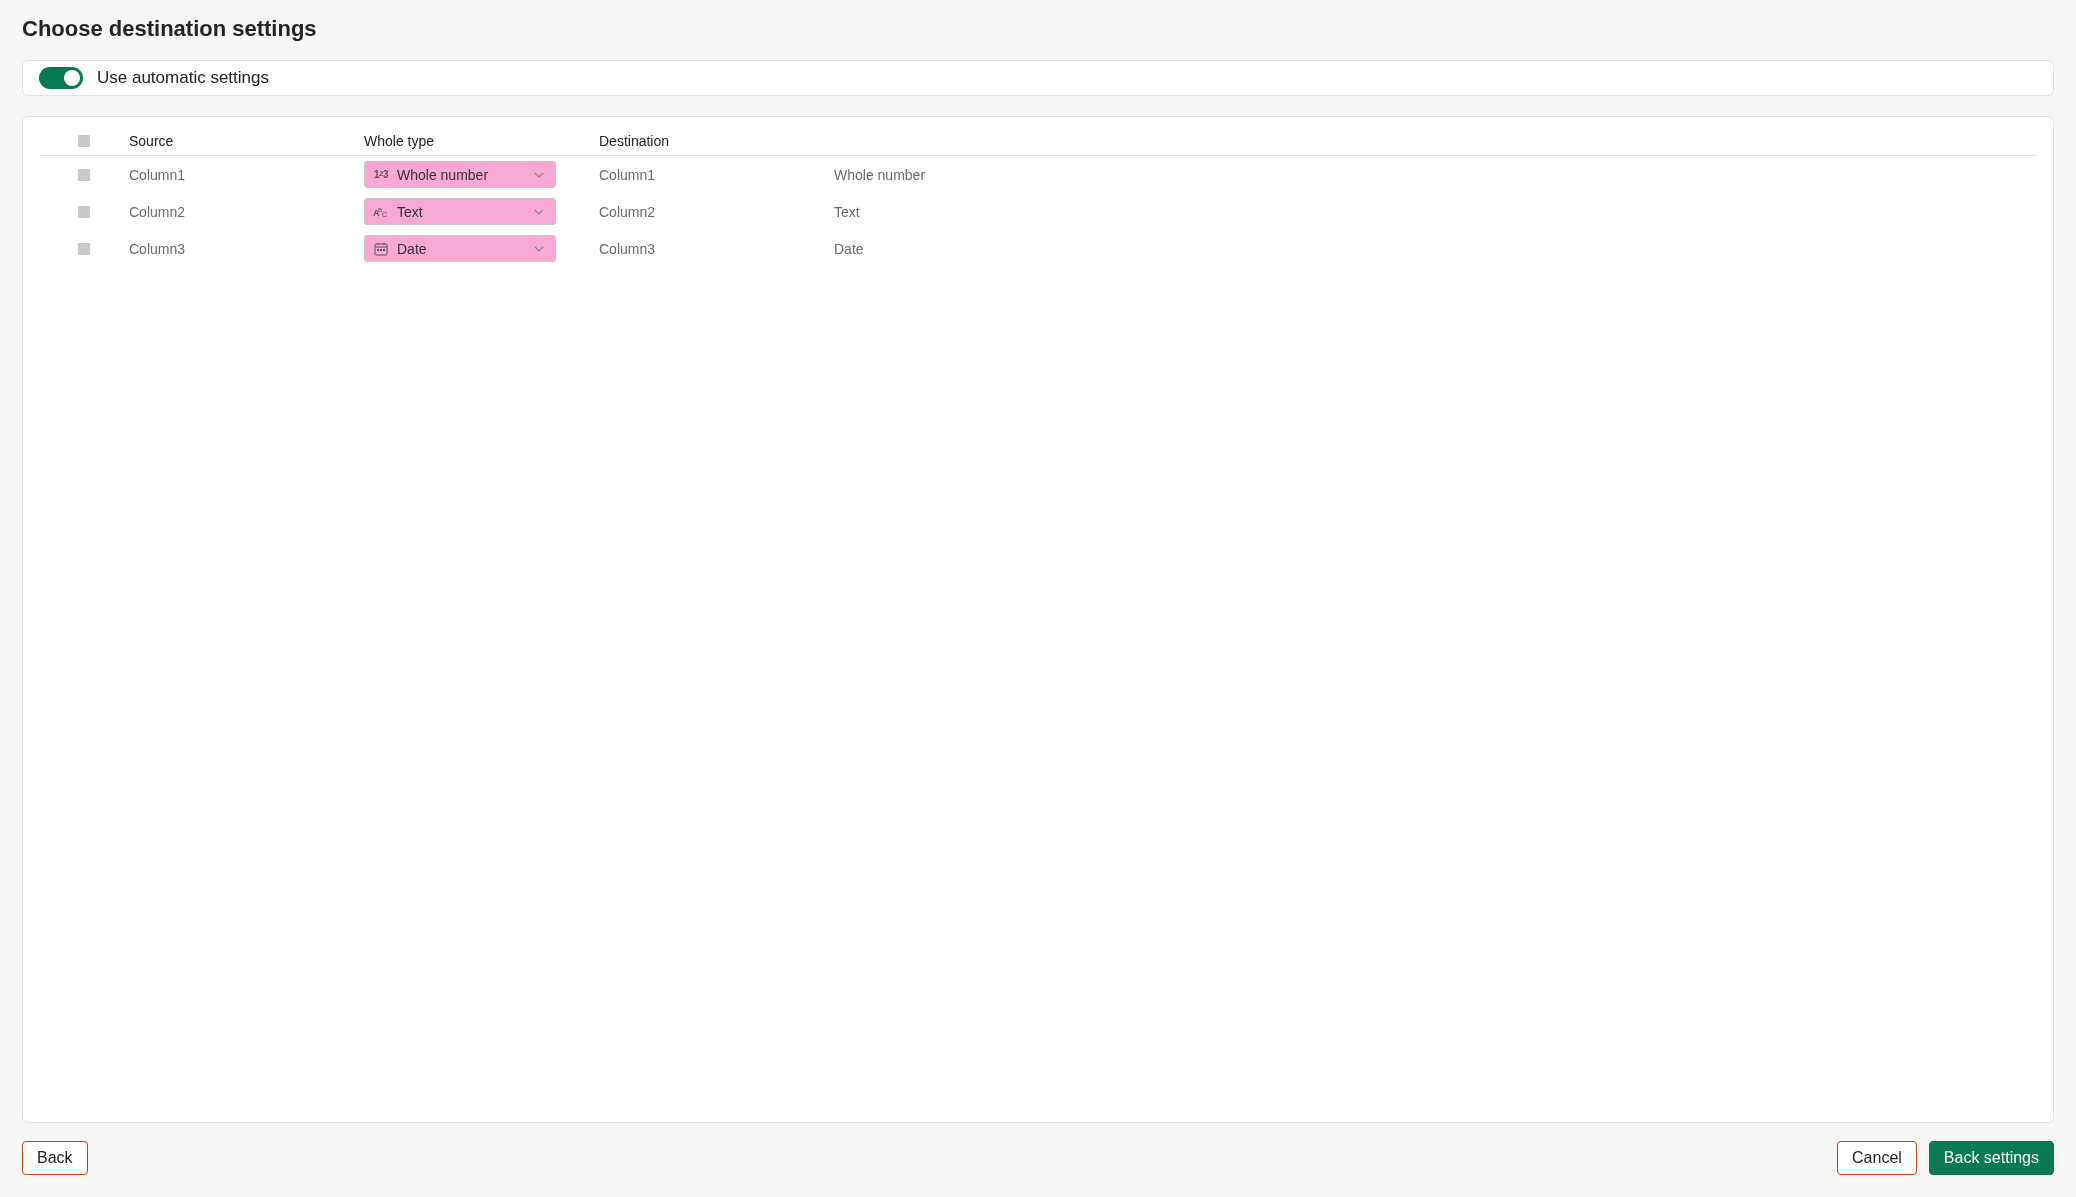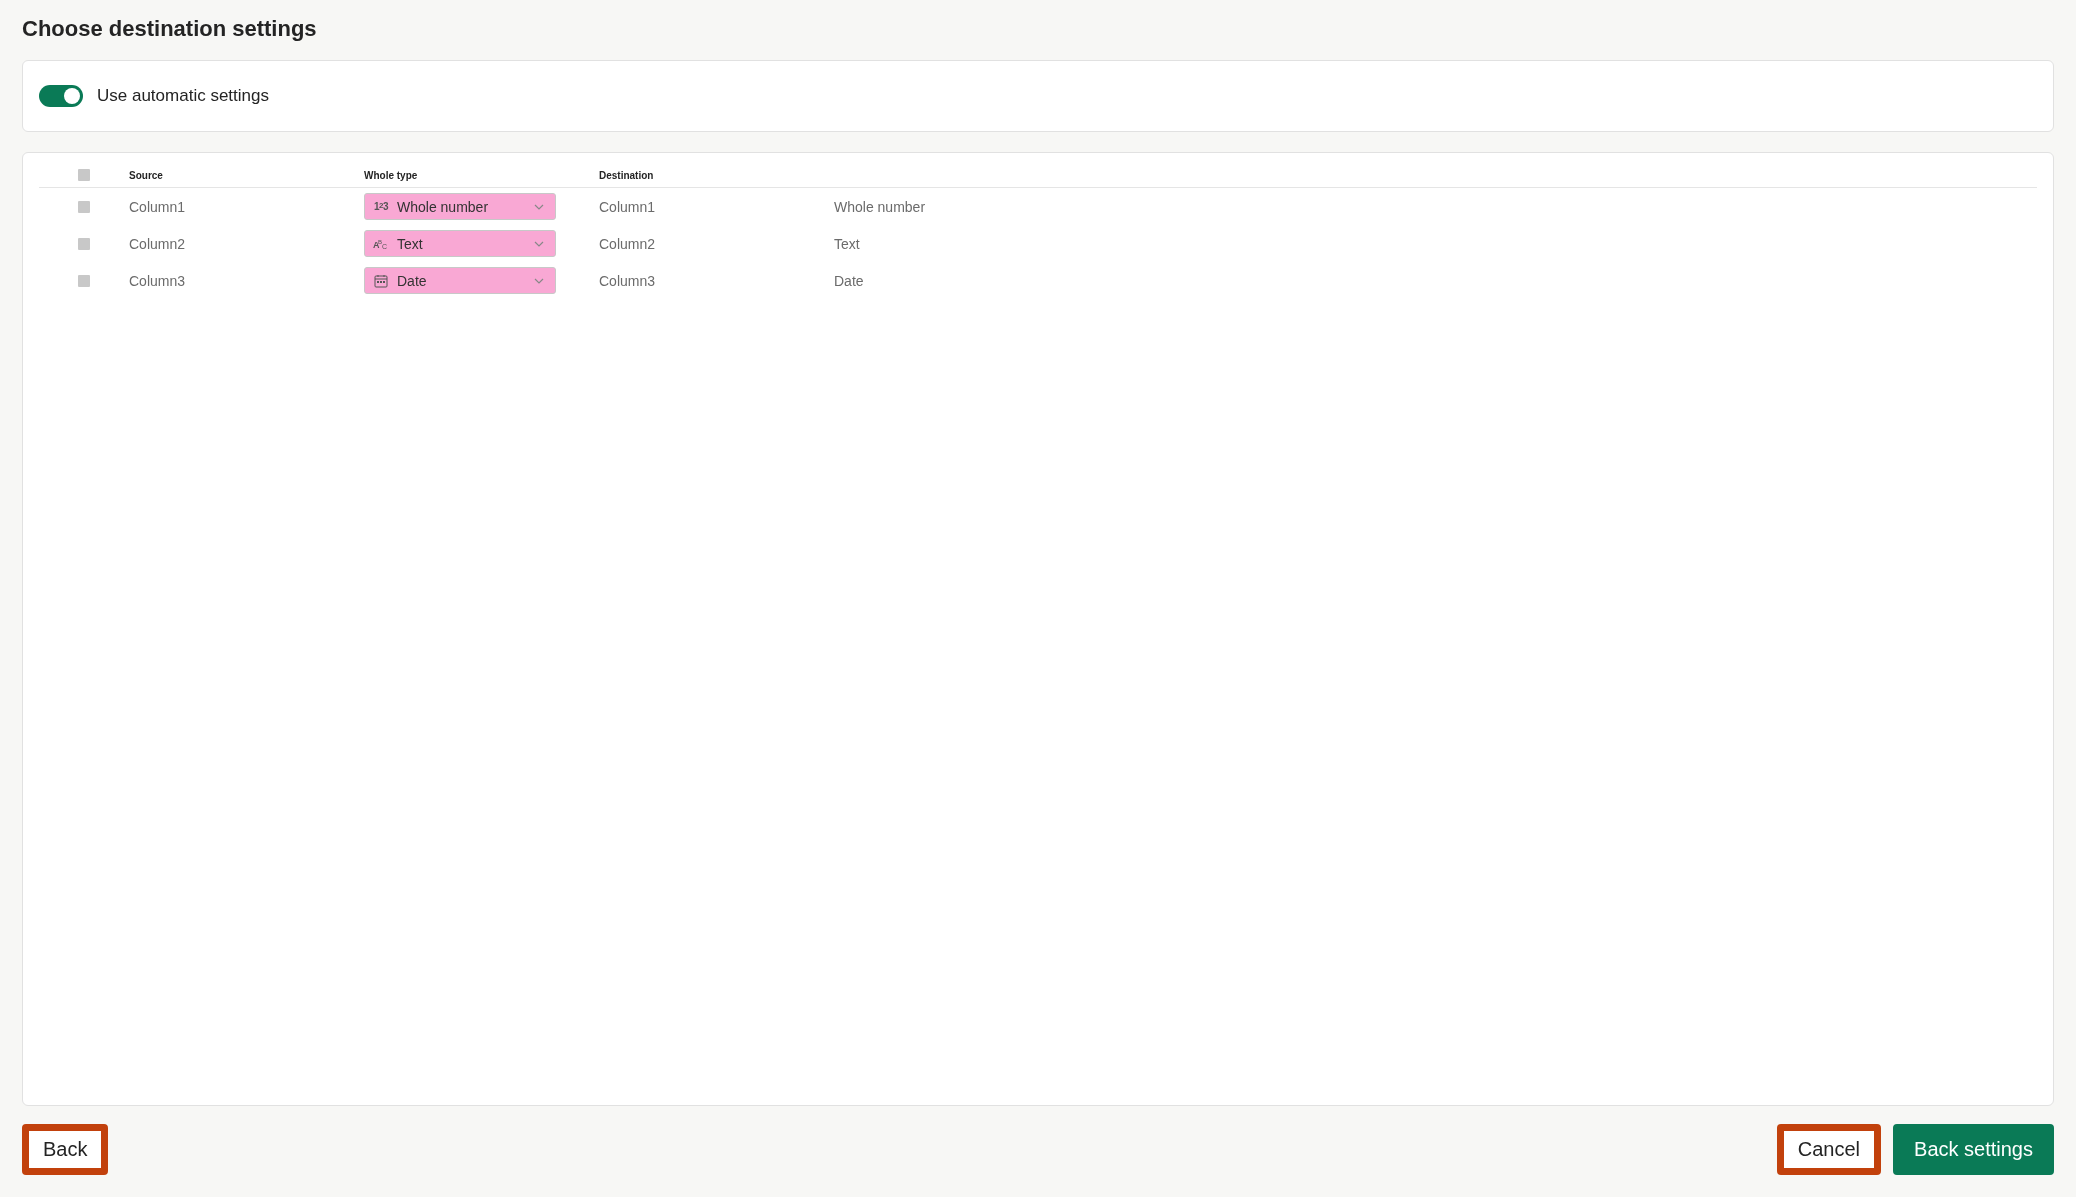--- a/index.html
+++ b/index.html
@@ -22,21 +22,21 @@
       font-weight: 600;
       margin-bottom: 18px;
       color: #242424;
     }
     .card {
       background: #fff;
       border: 1px solid #e1e1e1;
       border-radius: 6px;
     }
     .auto-settings-card {
-      padding: 24px 16px;
+      padding: 6px 16px;
       display: flex;
       align-items: center;
       gap: 14px;
       margin-bottom: 20px;
     }
     .toggle {
       width: 44px;
       height: 22px;
       background: #0a7a56;
       border-radius: 11px;
@@ -75,22 +75,22 @@
     .thead, .trow {
       display: grid;
       grid-template-columns: 90px 235px 235px 235px 1fr;
       align-items: center;
     }
     .thead {
       border-bottom: 1px solid #e5e5e5;
       padding-bottom: 6px;
     }
     .th {
-      font-weight: 700;
-      font-size: 10px;
+      font-weight: 400;
+      font-size: 14px;
       color: #242424;
     }
     .trow {
       min-height: 37px;
       align-items: center;
     }
     .checkbox-cell {
       display: flex;
       justify-content: center;
       align-items: center;
@@ -148,23 +148,23 @@
       align-items: center;
       margin-top: 18px;
     }
     .footer-right {
       display: flex;
       gap: 12px;
     }
     .btn {
       padding: 7px 14px;
       border-radius: 4px;
-      font-size: 20px;
-      cursor: pointer;
-      border: 7px solid #c2410c;
+      font-size: 16px;
+      cursor: pointer;
+      border: 1px solid #c2410c;
       background: #fff;
       color: #242424;
     }
     .btn-primary {
       background: #0a7a56;
       border-color: #0a7a56;
       color: #fff;
     }
     .numtype-icon {
       font-size: 10px;

